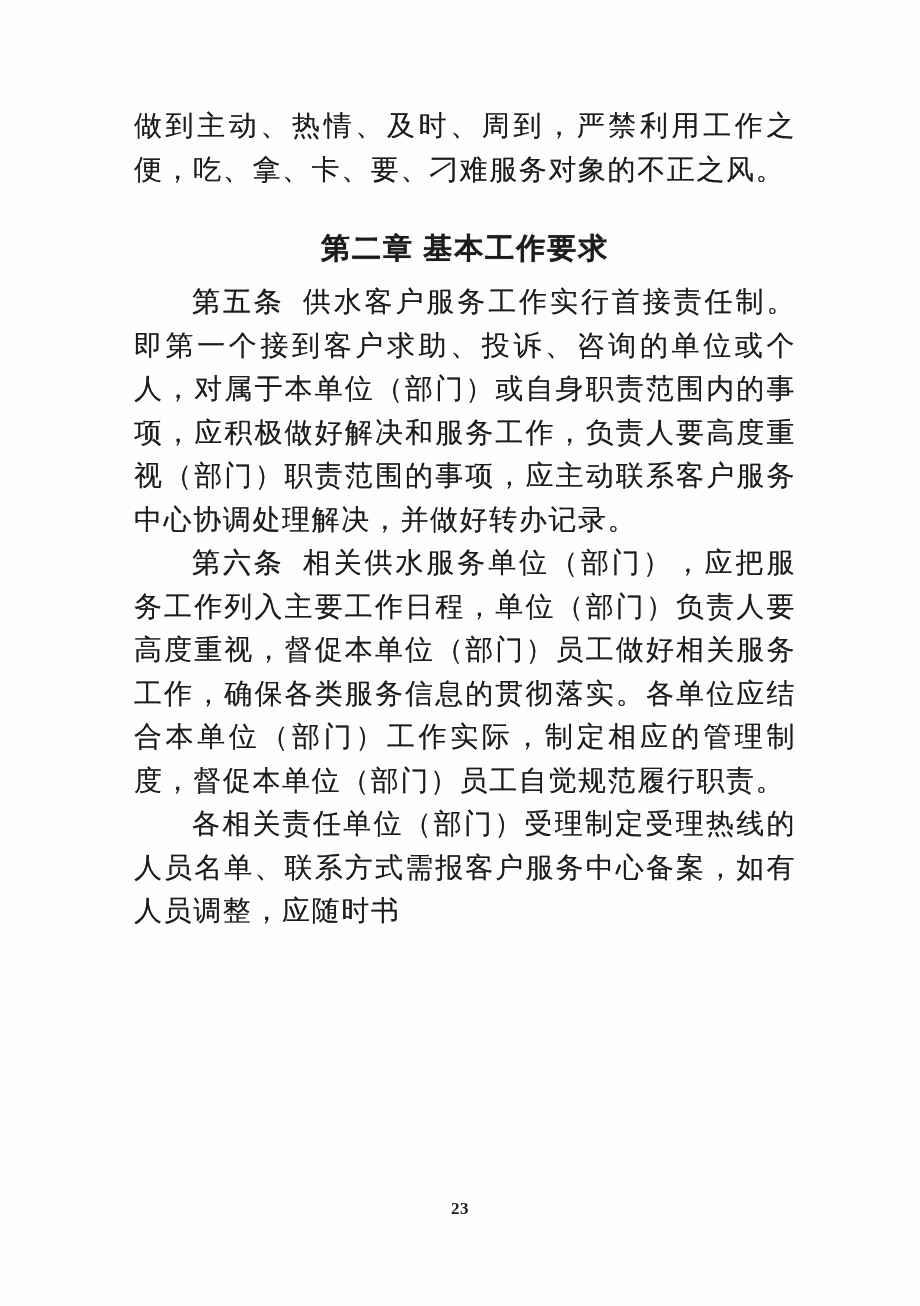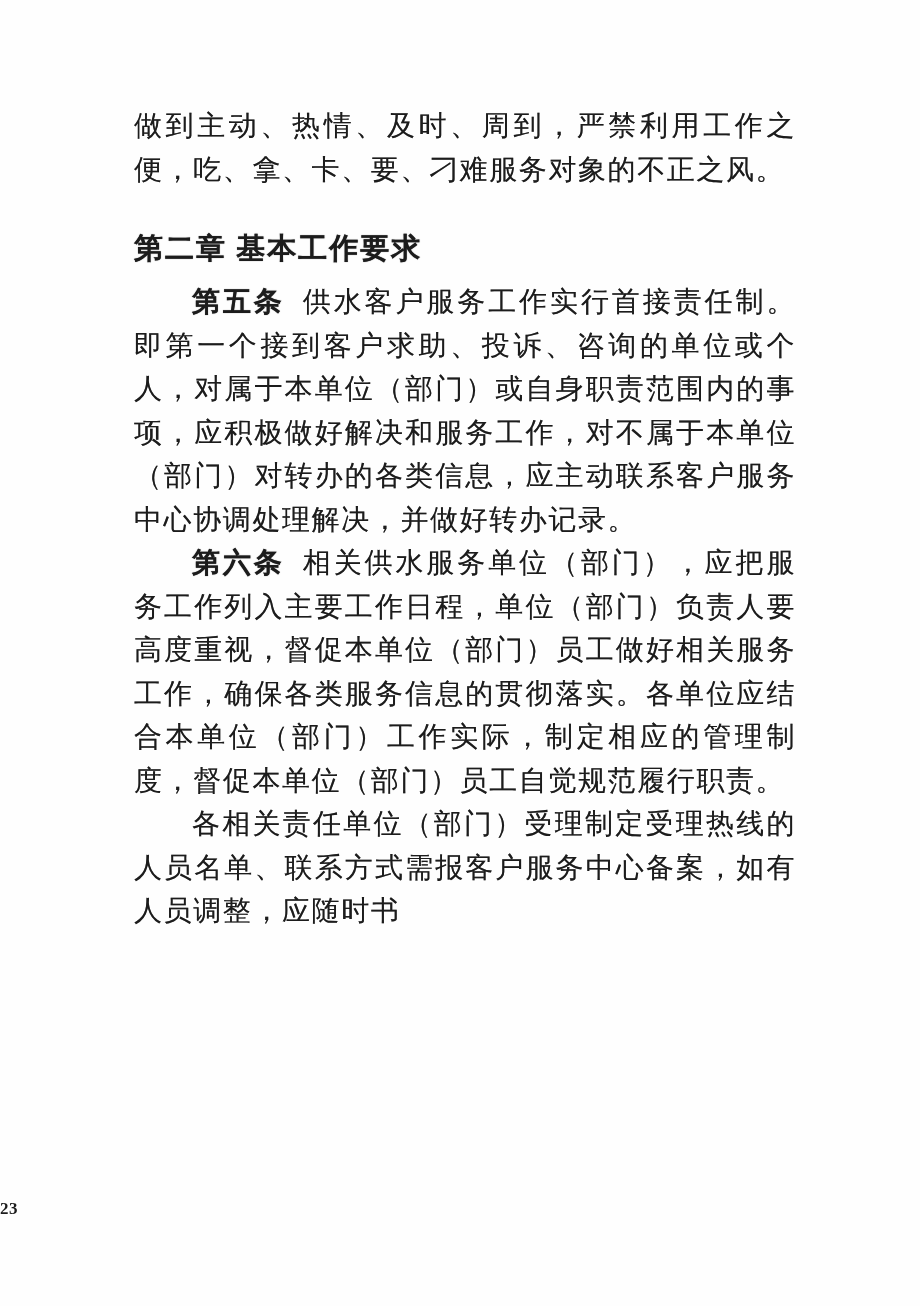--- a/index.html
+++ b/index.html
@@ -31,55 +31,56 @@
     letter-spacing: 1.6px;
     text-align: justify;
     text-justify: inter-character;
     word-break: break-all;
     text-shadow: 0 0 0.6px rgba(20,20,20,0.55);
   }
   .para.indent {
     text-indent: 58px;
   }
   .article-label {
-    font-weight: bold;
+    font-weight: normal;
     margin-right: 18px;
     text-shadow: 0 0 0.8px rgba(10,10,10,0.8);
   }
   .chapter-heading {
     margin: 36px 0 10px 0;
     font-size: 29px;
     line-height: 43px;
     font-weight: bold;
-    text-align: left;
+    text-align: center;
     letter-spacing: 2px;
     text-shadow: 0 0 0.8px rgba(10,10,10,0.8);
   }
   .page-number {
     position: absolute;
     top: 1199px;
     left: 0;
     width: 100%;
+    text-align: center;
     font-size: 17px;
     font-weight: bold;
     letter-spacing: 0.5px;
     color: #1c1c1c;
   }
 </style>
 </head>
 <body>
 
 <div class="page">
   <div class="text-block">
 
     <p class="para"><span>做到主动、热情、及时、周到，严禁利用工作之便，吃、拿、卡、要、刁难服务对象的不正之风。</span></p>
 
     <h2 class="chapter-heading">第二章 基本工作要求</h2>
 
-    <p class="para indent"><span class="article-label">第五条</span><span>供水客户服务工作实行首接责任制。即第一个接到客户求助、投诉、咨询的单位或个人，对属于本单位（部门）或自身职责范围内的事项，应积极做好解决和服务工作，对不属于本单位（部门）对转办的各类信息，应主动联系客户服务中心协调处理解决，并做好转办记录。</span></p>
+    <p class="para indent"><span class="article-label">第五条</span><span>供水客户服务工作实行首接责任制。即第一个接到客户求助、投诉、咨询的单位或个人，对属于本单位（部门）或自身职责范围内的事项，应积极做好解决和服务工作，负责人要高度重视（部门）职责范围的事项，应主动联系客户服务中心协调处理解决，并做好转办记录。</span></p>
 
 
     <p class="para indent"><span class="article-label">第六条</span><span>相关供水服务单位（部门），应把服务工作列入主要工作日程，单位（部门）负责人要高度重视，督促本单位（部门）员工做好相关服务工作，确保各类服务信息的贯彻落实。各单位应结合本单位（部门）工作实际，制定相应的管理制度，督促本单位（部门）员工自觉规范履行职责。</span></p>
 
 
     <p class="para indent"><span>各相关责任单位（部门）受理制定受理热线的人员名单、联系方式需报客户服务中心备案，如有人员调整，应随时书</span></p>
 
   </div>
 
   <div class="page-number">23</div>

